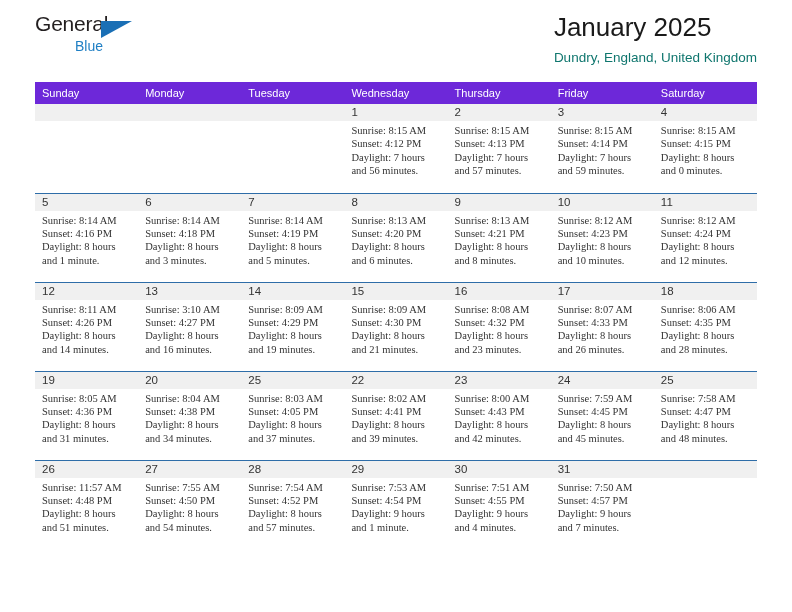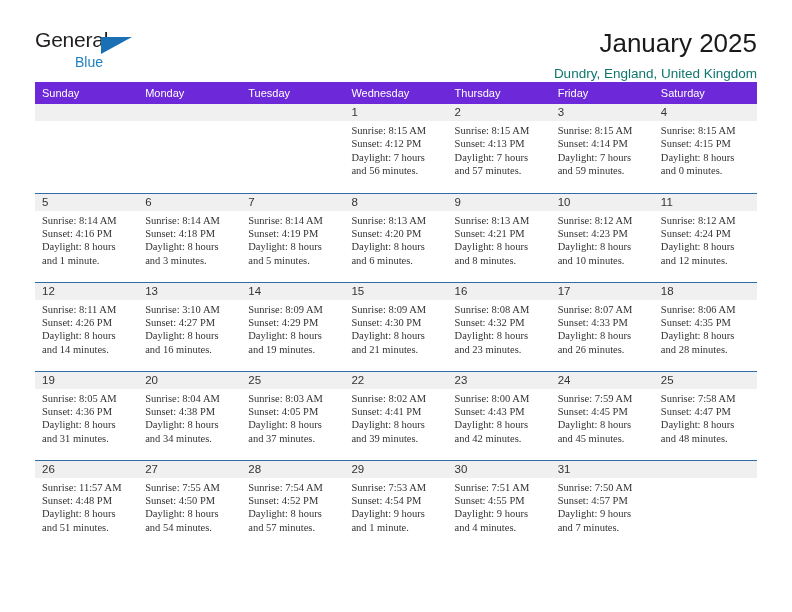--- a/index.html
+++ b/index.html
@@ -20,21 +20,21 @@
     height: 612px;
     box-sizing: border-box;
     padding: 0 35px;
   }
 
   
   .header {
     display: flex;
     align-items: flex-start;
     justify-content: space-between;
-    padding-top: 28px;
+    padding-top: 12px;
     height: 72px;
     box-sizing: border-box;
     gap: 11px;
   }
   .logo {
     position: relative;
     width: 120px;
     height: 52px;
     flex: none;
   }
@@ -58,21 +58,20 @@
   }
   .logo-blue {
     position: absolute;
     left: 40px;
     top: 22px;
     font-size: 14px;
     color: #1f7fc4;
     line-height: 24px;
   }
   .title-block {
-    text-align: right;
     flex: none;
   }
   .cal-title {
     font-size: 26px;
     color: #1a1a1a;
     line-height: 30px;
     font-weight: normal;
     margin: 0;
     white-space: nowrap;
   }

